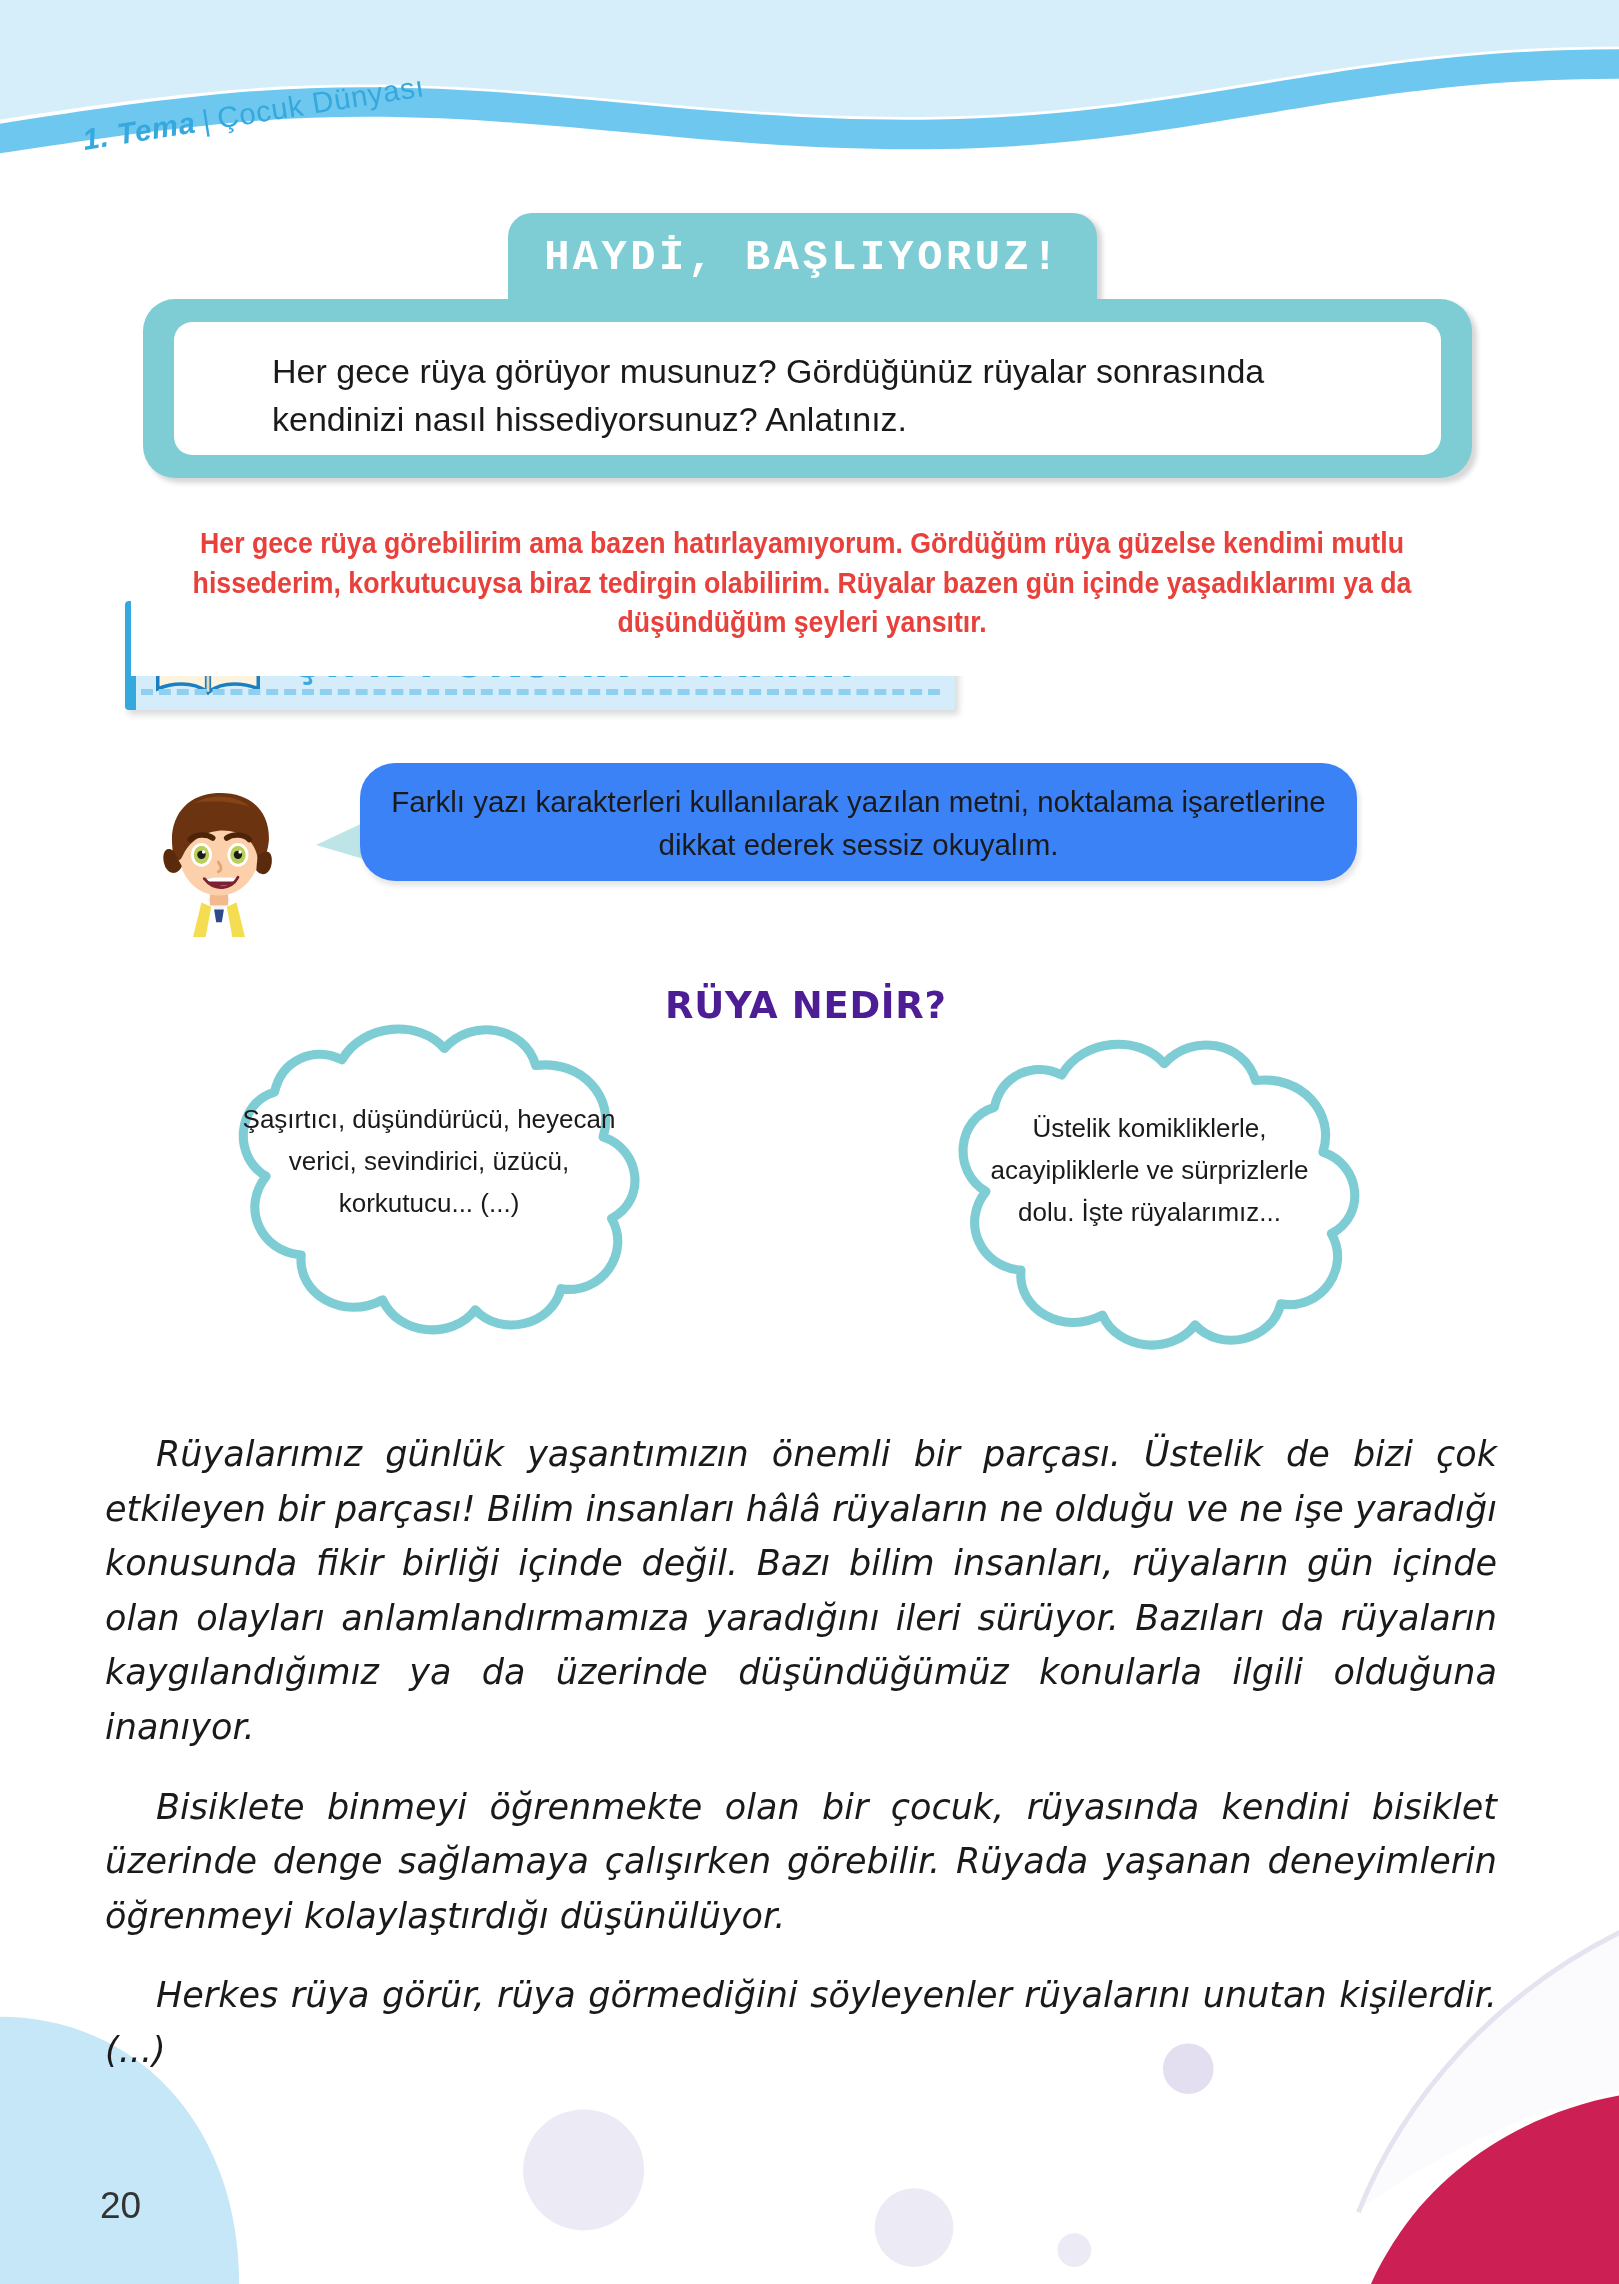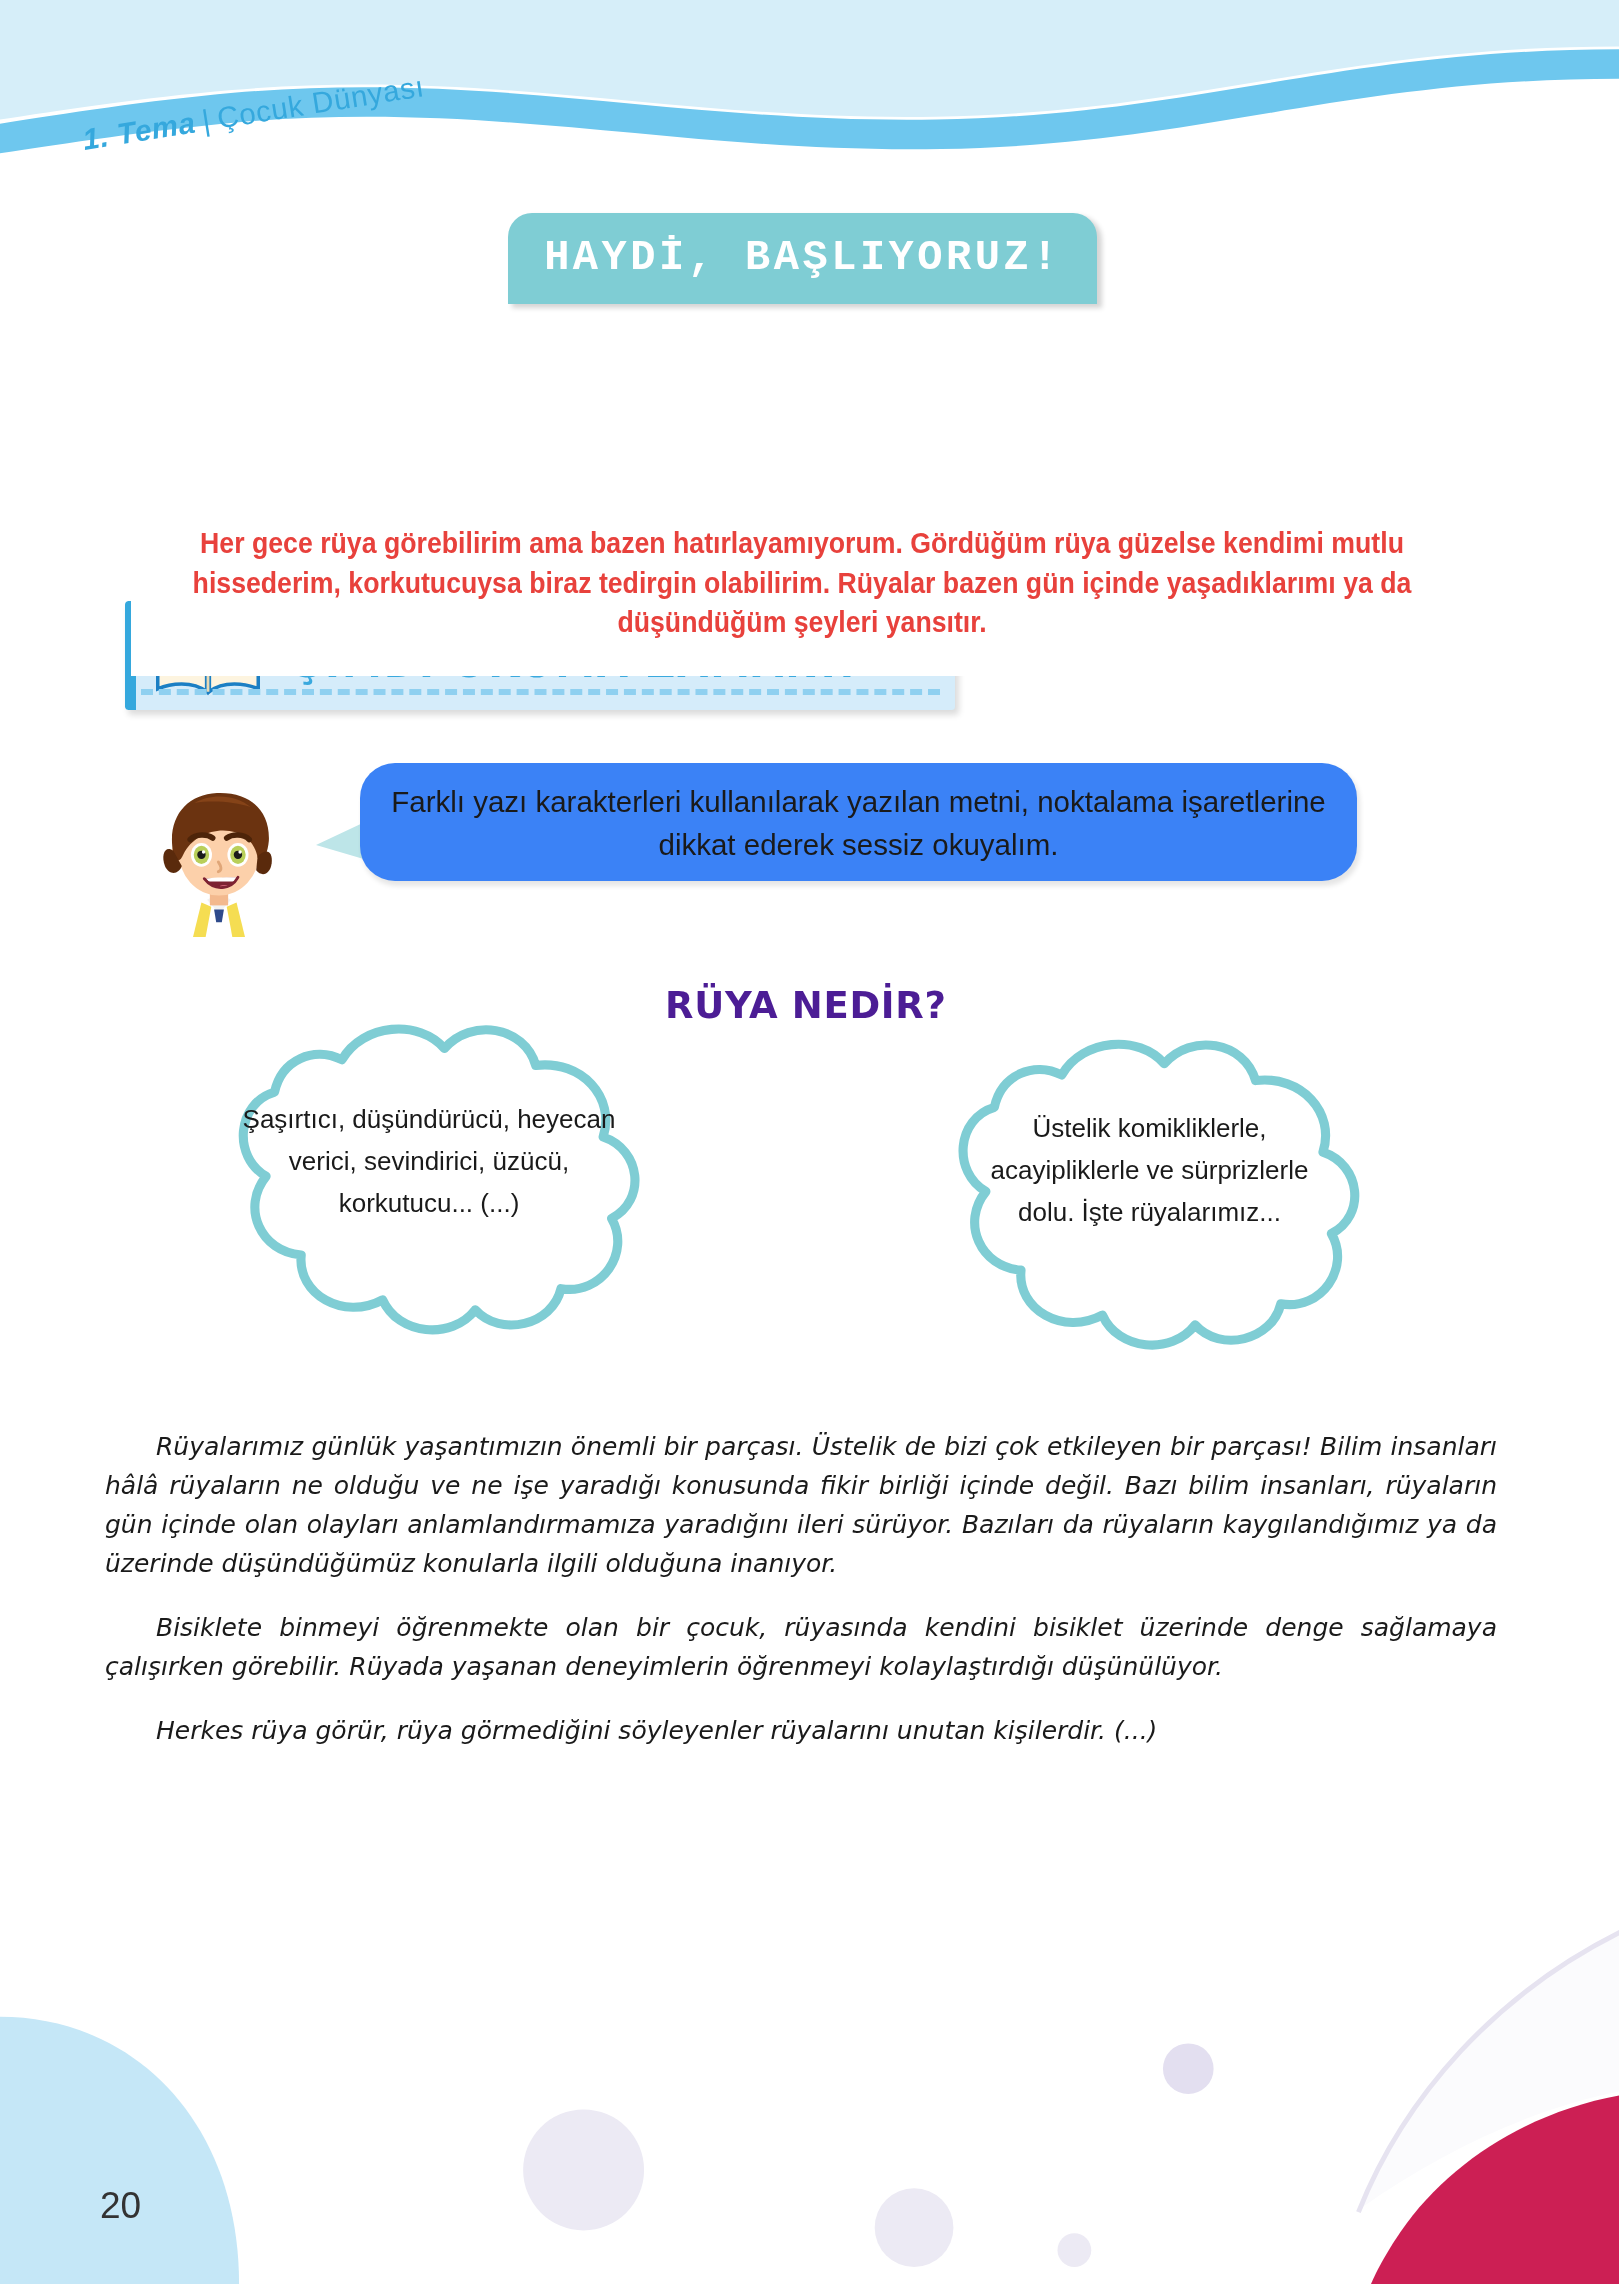--- a/index.html
+++ b/index.html
@@ -218,21 +218,21 @@
   .cloud-text-left { left: 42px; top: 93px; width: 380px; }
   .cloud-text-right { left: 49px; top: 84px; width: 373px; }
 
   
   .body-text {
     position: absolute;
     left: 105px;
     top: 1427px;
     width: 1392px;
     color: #1a1a1a;
-    font-size: 25px;
+    font-size: 35px;
     line-height: 1.56;
     font-style: italic;
     font-family: "DejaVu Sans", sans-serif;
     z-index: 5;
   }
   .body-text p { margin: 0 0 25px 0; text-align: justify; }
   .body-text p:last-child { margin-bottom: 0; }
   .body-text .indent { display: inline-block; width: 51px; }
 
   
@@ -260,20 +260,25 @@
   </div>
 
   <div class="theme-label">
     <span class="tnum">1. Tema</span><span class="tsep">|</span><span class="tname">Çocuk Dünyası</span>
   </div>
 
   <div class="haydi-tab">
     <div class="haydi-tab-label">HAYDİ, BAŞLIYORUZ!</div>
   </div>
 
+  <div class="question-frame">
+    <div class="question-inner">
+      <div class="question-text">Her gece rüya görüyor musunuz? Gördüğünüz rüyalar sonrasında kendinizi nasıl hissediyorsunuz? Anlatınız.</div>
+    </div>
+  </div>
 
   <div class="read-banner">
     <div class="read-banner-bar"></div>
     <div class="book-icon">
       <svg width="112" height="60" viewBox="0 0 160 86" xmlns="http://www.w3.org/2000/svg">
         <path d="M78,18 C58,2 26,6 8,14 L8,70 C26,62 58,58 78,74 Z" fill="#fdf4df" stroke="#1b7fc4" stroke-width="5"></path>
         <path d="M82,18 C102,2 134,6 152,14 L152,70 C134,62 102,58 82,74 Z" fill="#fdf4df" stroke="#1b7fc4" stroke-width="5"></path>
         <path d="M78,18 L78,74 L82,74 L82,18 Z" fill="#e8d9b4"></path>
       </svg>
     </div>

